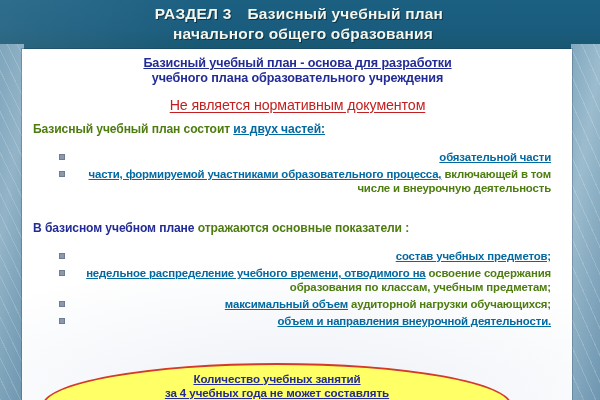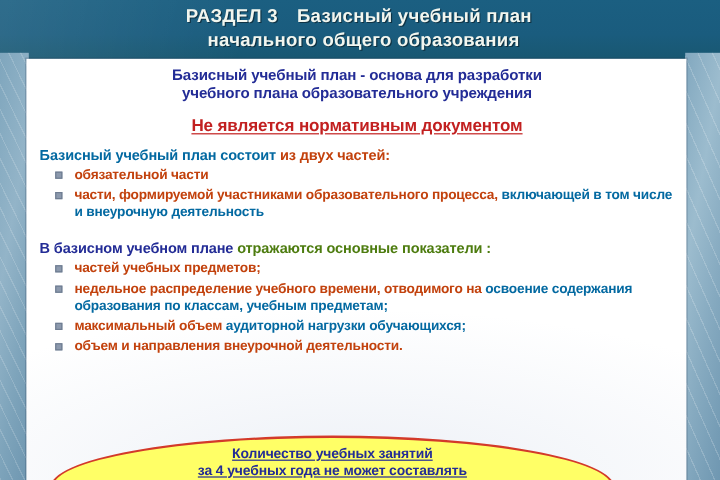--- a/index.html
+++ b/index.html
@@ -110,52 +110,53 @@
   
   .headline {
     text-align: center;
     color: #232c96;
     font-weight: bold;
     font-size: 12.6px;
     line-height: 15px;
     margin: 3px 0 0 0;
     letter-spacing: -0.1px;
   }
-  .headline .hl-l1 { display: block; }
+  .headline .hl-l1 { display: block; text-decoration: underline; }
   .headline .hl-l2 { display: block; }
 
   
   .red-statement {
     text-align: center;
     color: #c22020;
-    font-weight: bold;
+    font-weight: normal;
     font-size: 14.2px;
     text-decoration: underline;
     text-underline-offset: 2px;
     margin: 11px 0 9px 0;
     letter-spacing: -0.1px;
   }
 
   
   .lead {
     font-size: 12.1px;
     margin: 0 0 2px 2px;
     line-height: 15px;
     letter-spacing: -0.1px;
   }
   .b  { font-weight: bold; color: #232c96; }
-  .rd { color: #c2410c; font-weight: bold; }
-  .bl { color: #0369a1; font-weight: bold; }
+  .rd { color: #0369a1; font-weight: bold; text-decoration: underline; }
+  .bl { color: #4d7c0f; font-weight: bold; }
   .bl-n { color: #4d7c0f; font-weight: bold; }
 
   
   ul.blist {
     list-style: none;
-    margin: 0;
+    margin: 13px;
     padding: 0 0 0 14px;
+    text-align: right;
   }
   ul.blist li {
     position: relative;
     font-size: 11.4px;
     line-height: 14px;
     padding: 0 0 0 17px;
     margin: 0 0 3px 0;
     letter-spacing: -0.15px;
   }
   ul.blist li .sq {
@@ -245,21 +246,21 @@
       <div class="gap-a"></div>
 
       <div class="lead">
         <span class="b">В базисном учебном плане</span>
         <span class="bl-n">отражаются основные показатели :</span>
       </div>
 
       <ul class="blist">
         <li>
           <span class="sq"></span>
-          <span class="rd">частей учебных предметов;</span>
+          <span class="rd">состав учебных предметов;</span>
         </li>
         <li>
           <span class="sq"></span>
           <span class="rd">недельное распределение учебного времени, отводимого на</span>
           <span class="bl">освоение содержания образования по классам, учебным предметам;</span>
         </li>
         <li>
           <span class="sq"></span>
           <span class="rd">максимальный объем</span>
           <span class="bl">аудиторной нагрузки обучающихся;</span>

